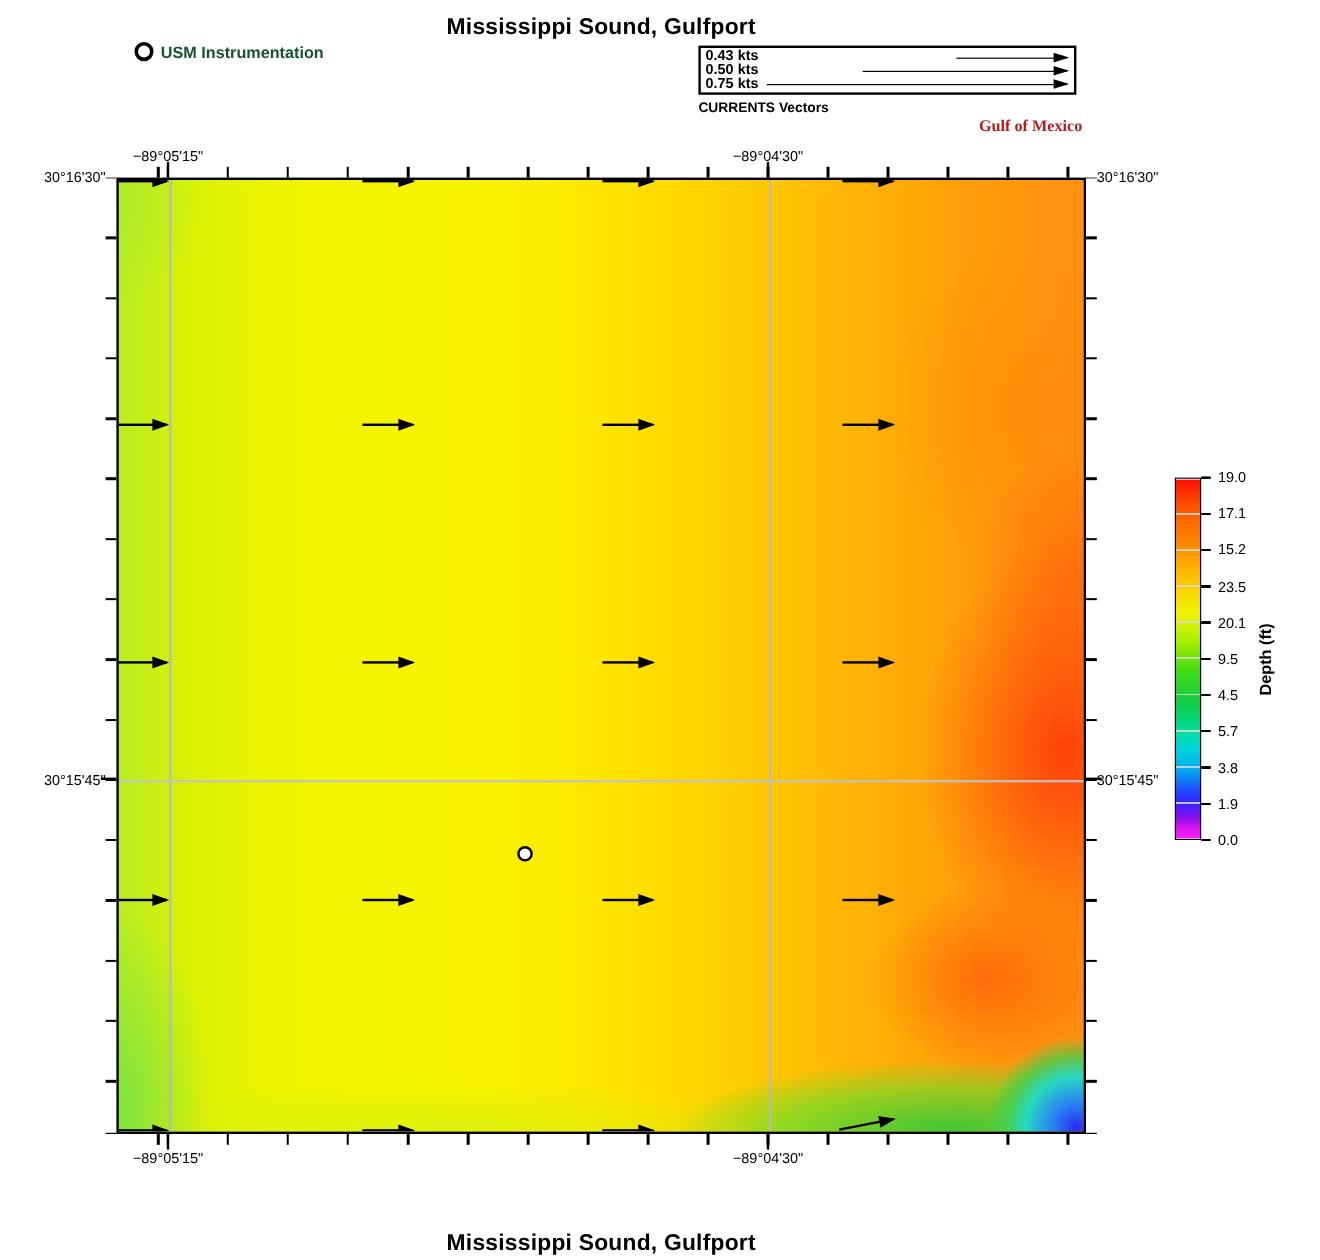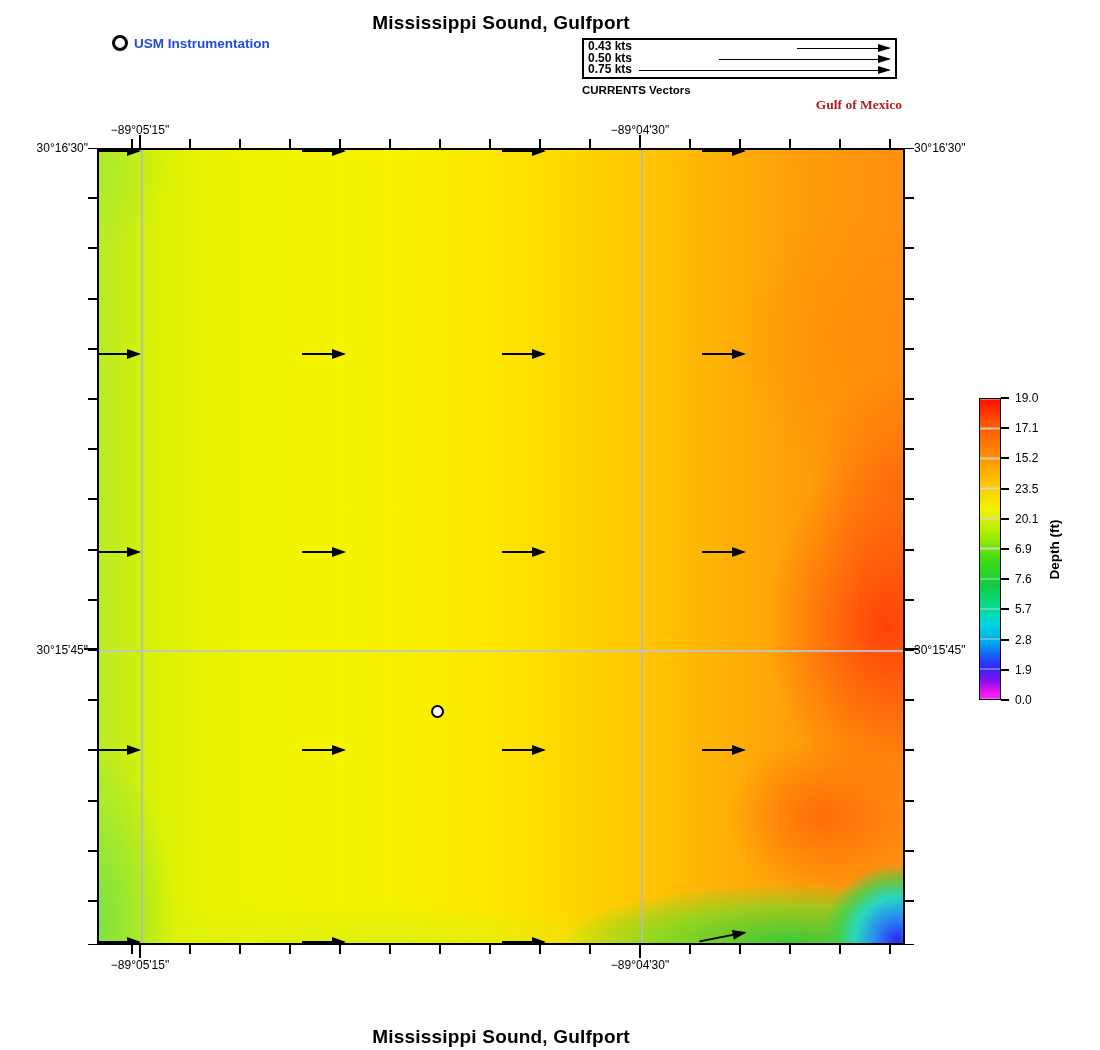--- a/index.html
+++ b/index.html
@@ -18,21 +18,21 @@
     font-family:"Liberation Serif", serif;font-size:17.5px;font-weight:bold;color:#000;
   }
   .gulf-label{
     position:absolute;left:690px;top:97px;width:212px;text-align:right;
     font-family:"Liberation Serif", serif;font-size:13.5px;font-weight:bold;color:#b91c1c;
   }
 
   
   .station-legend{position:absolute;left:112px;top:35px;display:flex;align-items:center;}
   .station-circle{width:10px;height:10px;border:3px solid #000;border-radius:50%;background:#fff;}
-  .station-label{margin-left:6px;font-size:13.5px;font-weight:bold;color:#1d4ed8;}
+  .station-label{margin-left:6px;font-size:13.5px;font-weight:bold;color:#14532d;}
 
   
   .cur-box{position:absolute;left:582px;top:38px;width:315px;height:41px;border:2.5px solid #000;background:#fff;box-sizing:border-box;}
   .cur-labels{position:absolute;left:4px;top:1px;}
   .cur-label{display:block;font-size:12px;font-weight:bold;line-height:11.5px;color:#000;}
   .leg-arrow{position:absolute;right:6px;height:0;border-top:1.5px solid #000;}
   .leg-arrow::after{content:"";position:absolute;right:-2px;top:-5.5px;width:0;height:0;
     border-left:13px solid #000;border-top:4.5px solid transparent;border-bottom:4.5px solid transparent;}
   .leg-arrow.a1{top:8px;width:92px;}
   .leg-arrow.a2{top:19px;width:170px;}
@@ -205,24 +205,24 @@
   <div class="cbar">
     <div class="cbar-lines"></div>
   </div>
   <div class="cb-ticks"></div>
   <div class="cb-labels">
       <span class="cb-label">19.0</span>
       <span class="cb-label">17.1</span>
       <span class="cb-label">15.2</span>
       <span class="cb-label">23.5</span>
       <span class="cb-label">20.1</span>
-      <span class="cb-label">6.9</span>
-      <span class="cb-label">7.6</span>
+      <span class="cb-label">9.5</span>
+      <span class="cb-label">4.5</span>
       <span class="cb-label">5.7</span>
-      <span class="cb-label">2.8</span>
+      <span class="cb-label">3.8</span>
       <span class="cb-label">1.9</span>
       <span class="cb-label">0.0</span>
     </div>
   <div class="cb-title-wrap">
     <span class="cb-title">Depth (ft)</span>
   </div>
 
   <div class="title-bottom">Mississippi Sound, Gulfport</div>
 </div>
 

